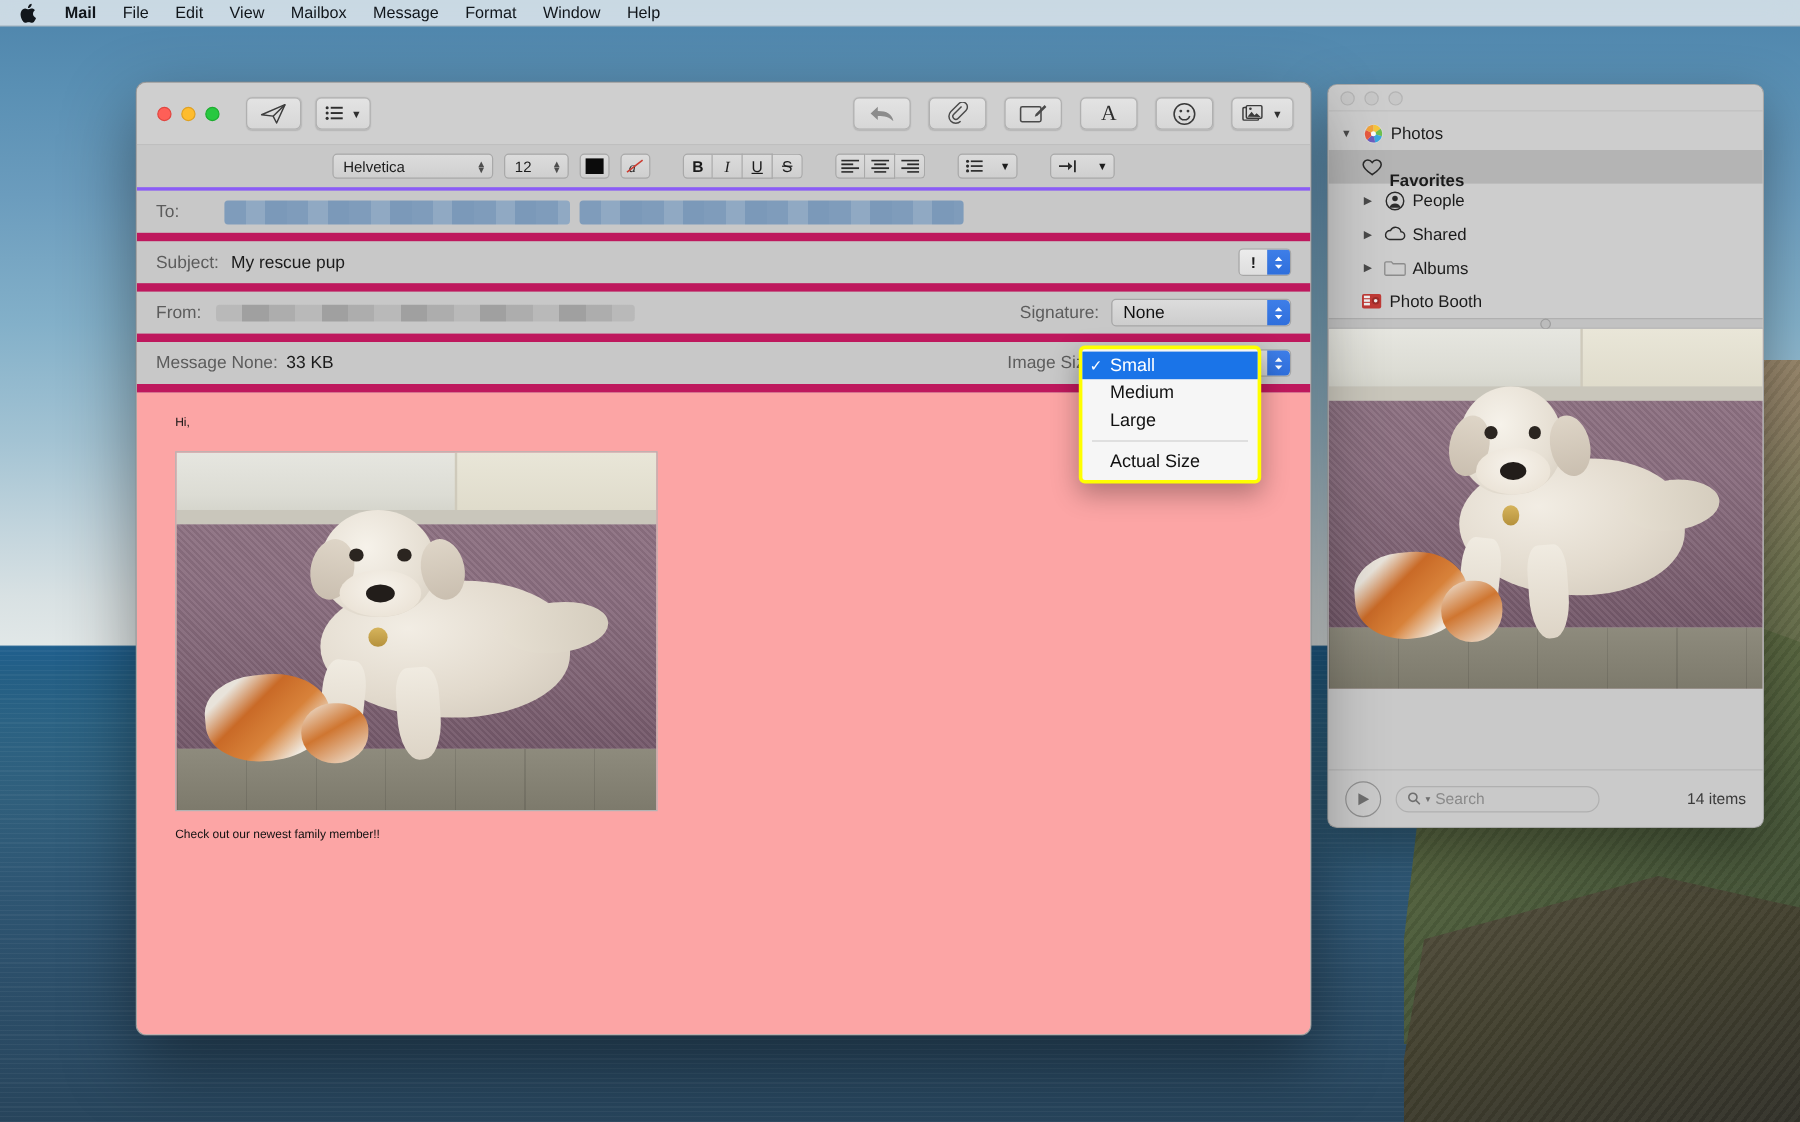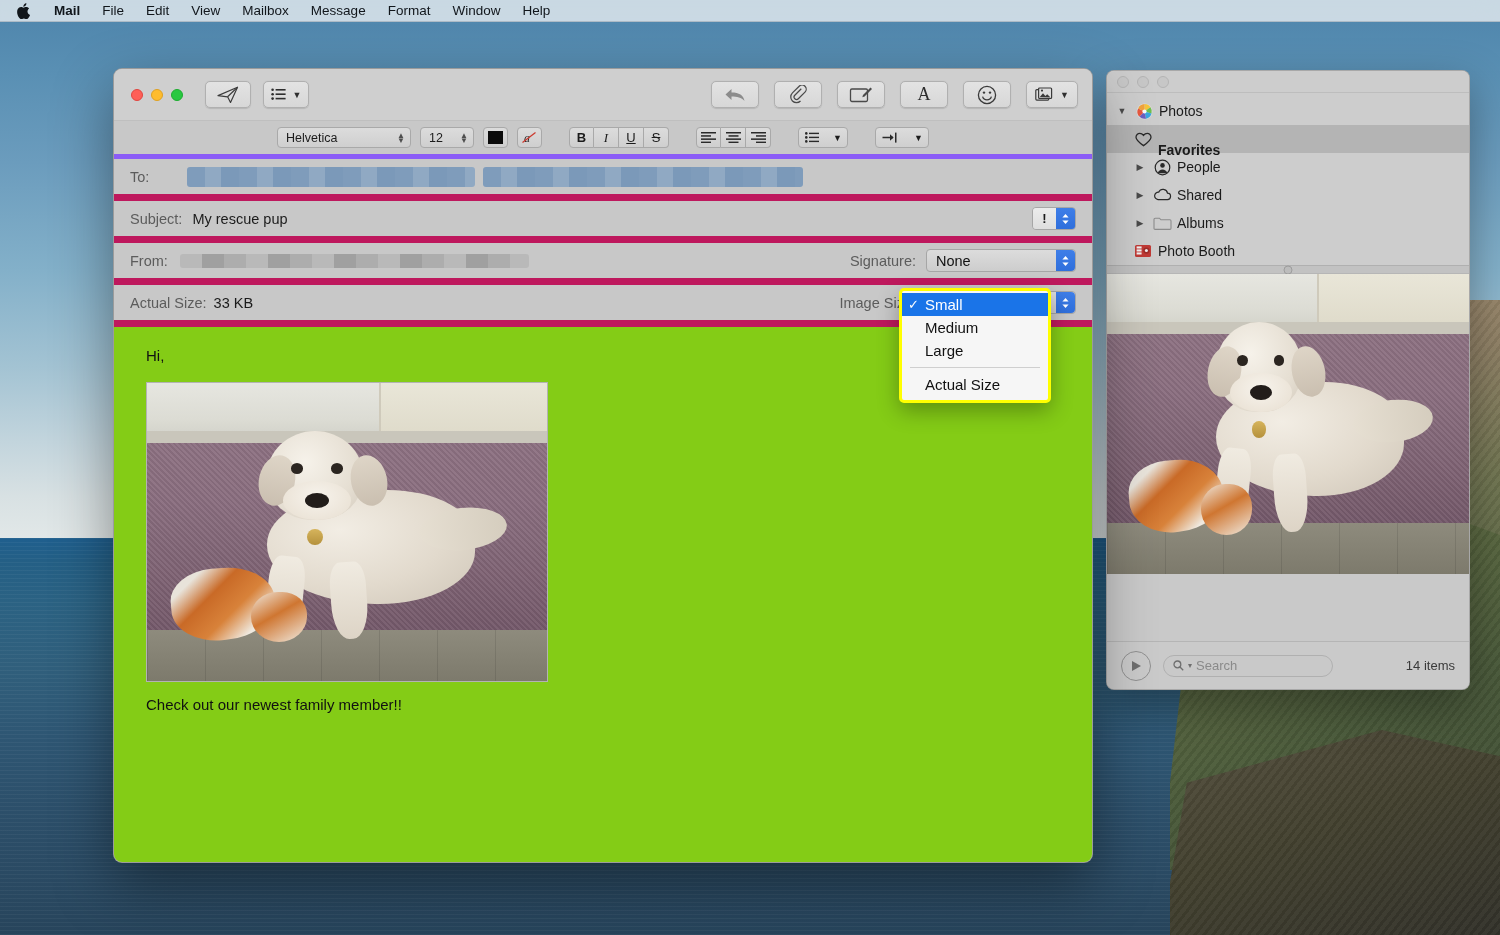--- a/index.html
+++ b/index.html
@@ -151,21 +151,21 @@
     height:27px; min-width:46px; border-radius:5px;
     background:linear-gradient(180deg,#e3e3e3,#d7d7d7);
     border:.5px solid #b0b0b0; box-shadow:0 .5px 1px rgba(0,0,0,.12);
     display:flex; align-items:center; justify-content:center; gap:5px;
   }
   .tb-right{ margin-left:auto; display:flex; align-items:center; gap:15px; }
 
   #format-bar{
     height:38px; background:#c8c8c8; display:flex; align-items:center;
     justify-content:center; gap:9px; flex:0 0 auto;
-    border-bottom:5px solid #8b5cf6;
+    border-bottom:3px solid #8b5cf6;
   }
   .combo{
     height:21px; border-radius:4px; display:flex; align-items:center;
     background:linear-gradient(180deg,#dcdcdc,#cfcfcf);
     border:.5px solid #a9a9a9; padding:0 5px 0 8px; gap:8px;
     font-size:12.5px; color:#1c1c1c;
   }
   .stepper{ display:flex; flex-direction:column; line-height:5px; font-size:8px; color:#4e4e4e; }
   .fmt-btn{
     width:25px;height:21px;border-radius:4px;
@@ -216,22 +216,22 @@
     height:23px; display:flex; border-radius:4px; overflow:hidden;
     border:.5px solid #a6a6a6;
   }
   .prio-face{
     width:23px; background:linear-gradient(180deg,#ececec,#dedede);
     display:flex;align-items:center;justify-content:center; font-weight:bold; font-size:13px;
   }
 
   
   #mail-body{
-    flex:1 1 auto; background:#84cc16; padding:20px 28px 0 32px;
-    font-size:15px; color:#111; overflow:hidden;
+    flex:1 1 auto; background:#fca5a5; padding:20px 28px 0 32px;
+    font-size:10px; color:#111; overflow:hidden;
   }
   #body-photo{
     width:402px; height:300px; margin:18px 0 14px 0;
     border:1px solid #b3b3b3; overflow:hidden; position:relative;
   }
 
   
   .dogscene{ position:absolute; inset:0; overflow:hidden; background:#b8a7ac; }
   .ds-wall{ position:absolute; left:0; top:0; width:100%; height:20%;
     background:linear-gradient(180deg,#e6e6e0 0%, #dcdcd4 60%, #cfcfc6 100%); }
@@ -657,21 +657,21 @@
         <span class="popup-arrow">
           <svg width="9" height="14" viewBox="0 0 9 14">
               <path d="M4.5 2 L7.6 5.4 L1.4 5.4 Z" fill="#fff"></path>
               <path d="M4.5 12 L7.6 8.6 L1.4 8.6 Z" fill="#fff"></path>
             </svg>
         </span>
       </div>
     </div>
 
     <div class="hdr-row">
-      <span class="hdr-label">Actual Size:</span>
+      <span class="hdr-label">Message None:</span>
       <span style="margin-left:7px;">33 KB</span>
       <span class="hdr-label" style="margin-left:auto;">Image Size:</span>
       <div class="popup" style="width:150px;margin-left:10px;">
         <span></span>
         <span class="popup-arrow">
           <svg width="9" height="14" viewBox="0 0 9 14">
               <path d="M4.5 2 L7.6 5.4 L1.4 5.4 Z" fill="#fff"></path>
               <path d="M4.5 12 L7.6 8.6 L1.4 8.6 Z" fill="#fff"></path>
             </svg>
         </span>

